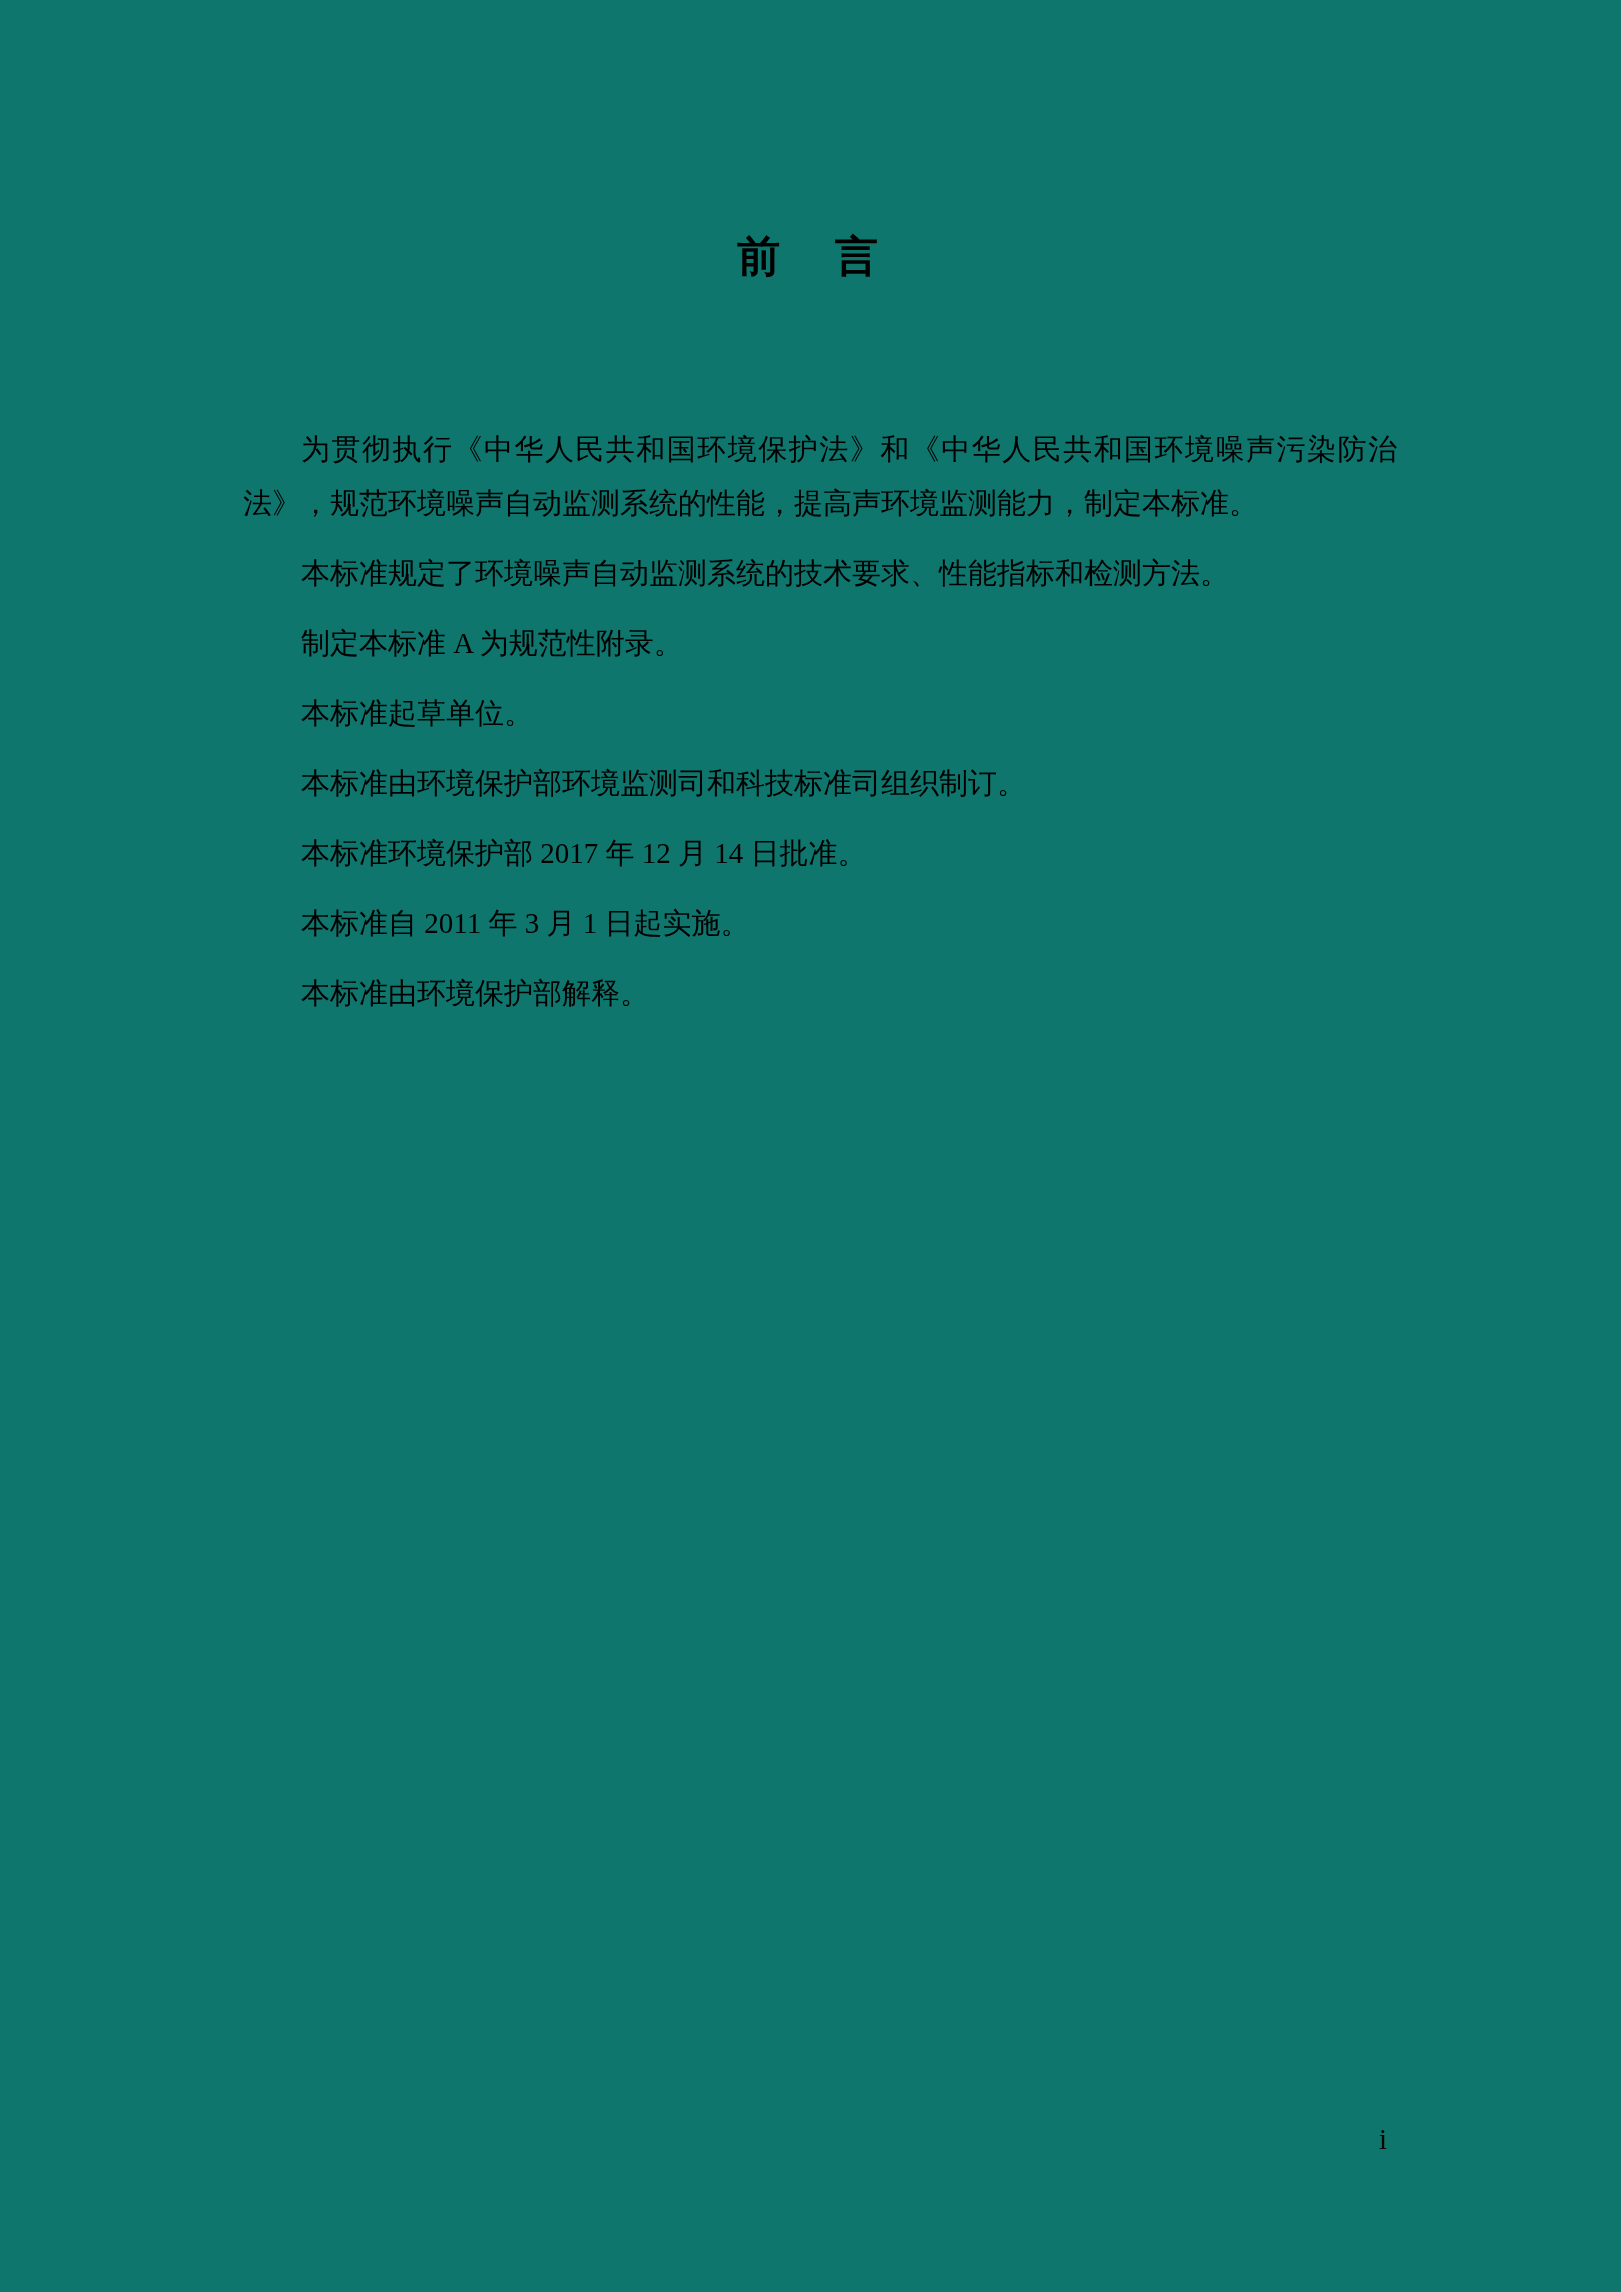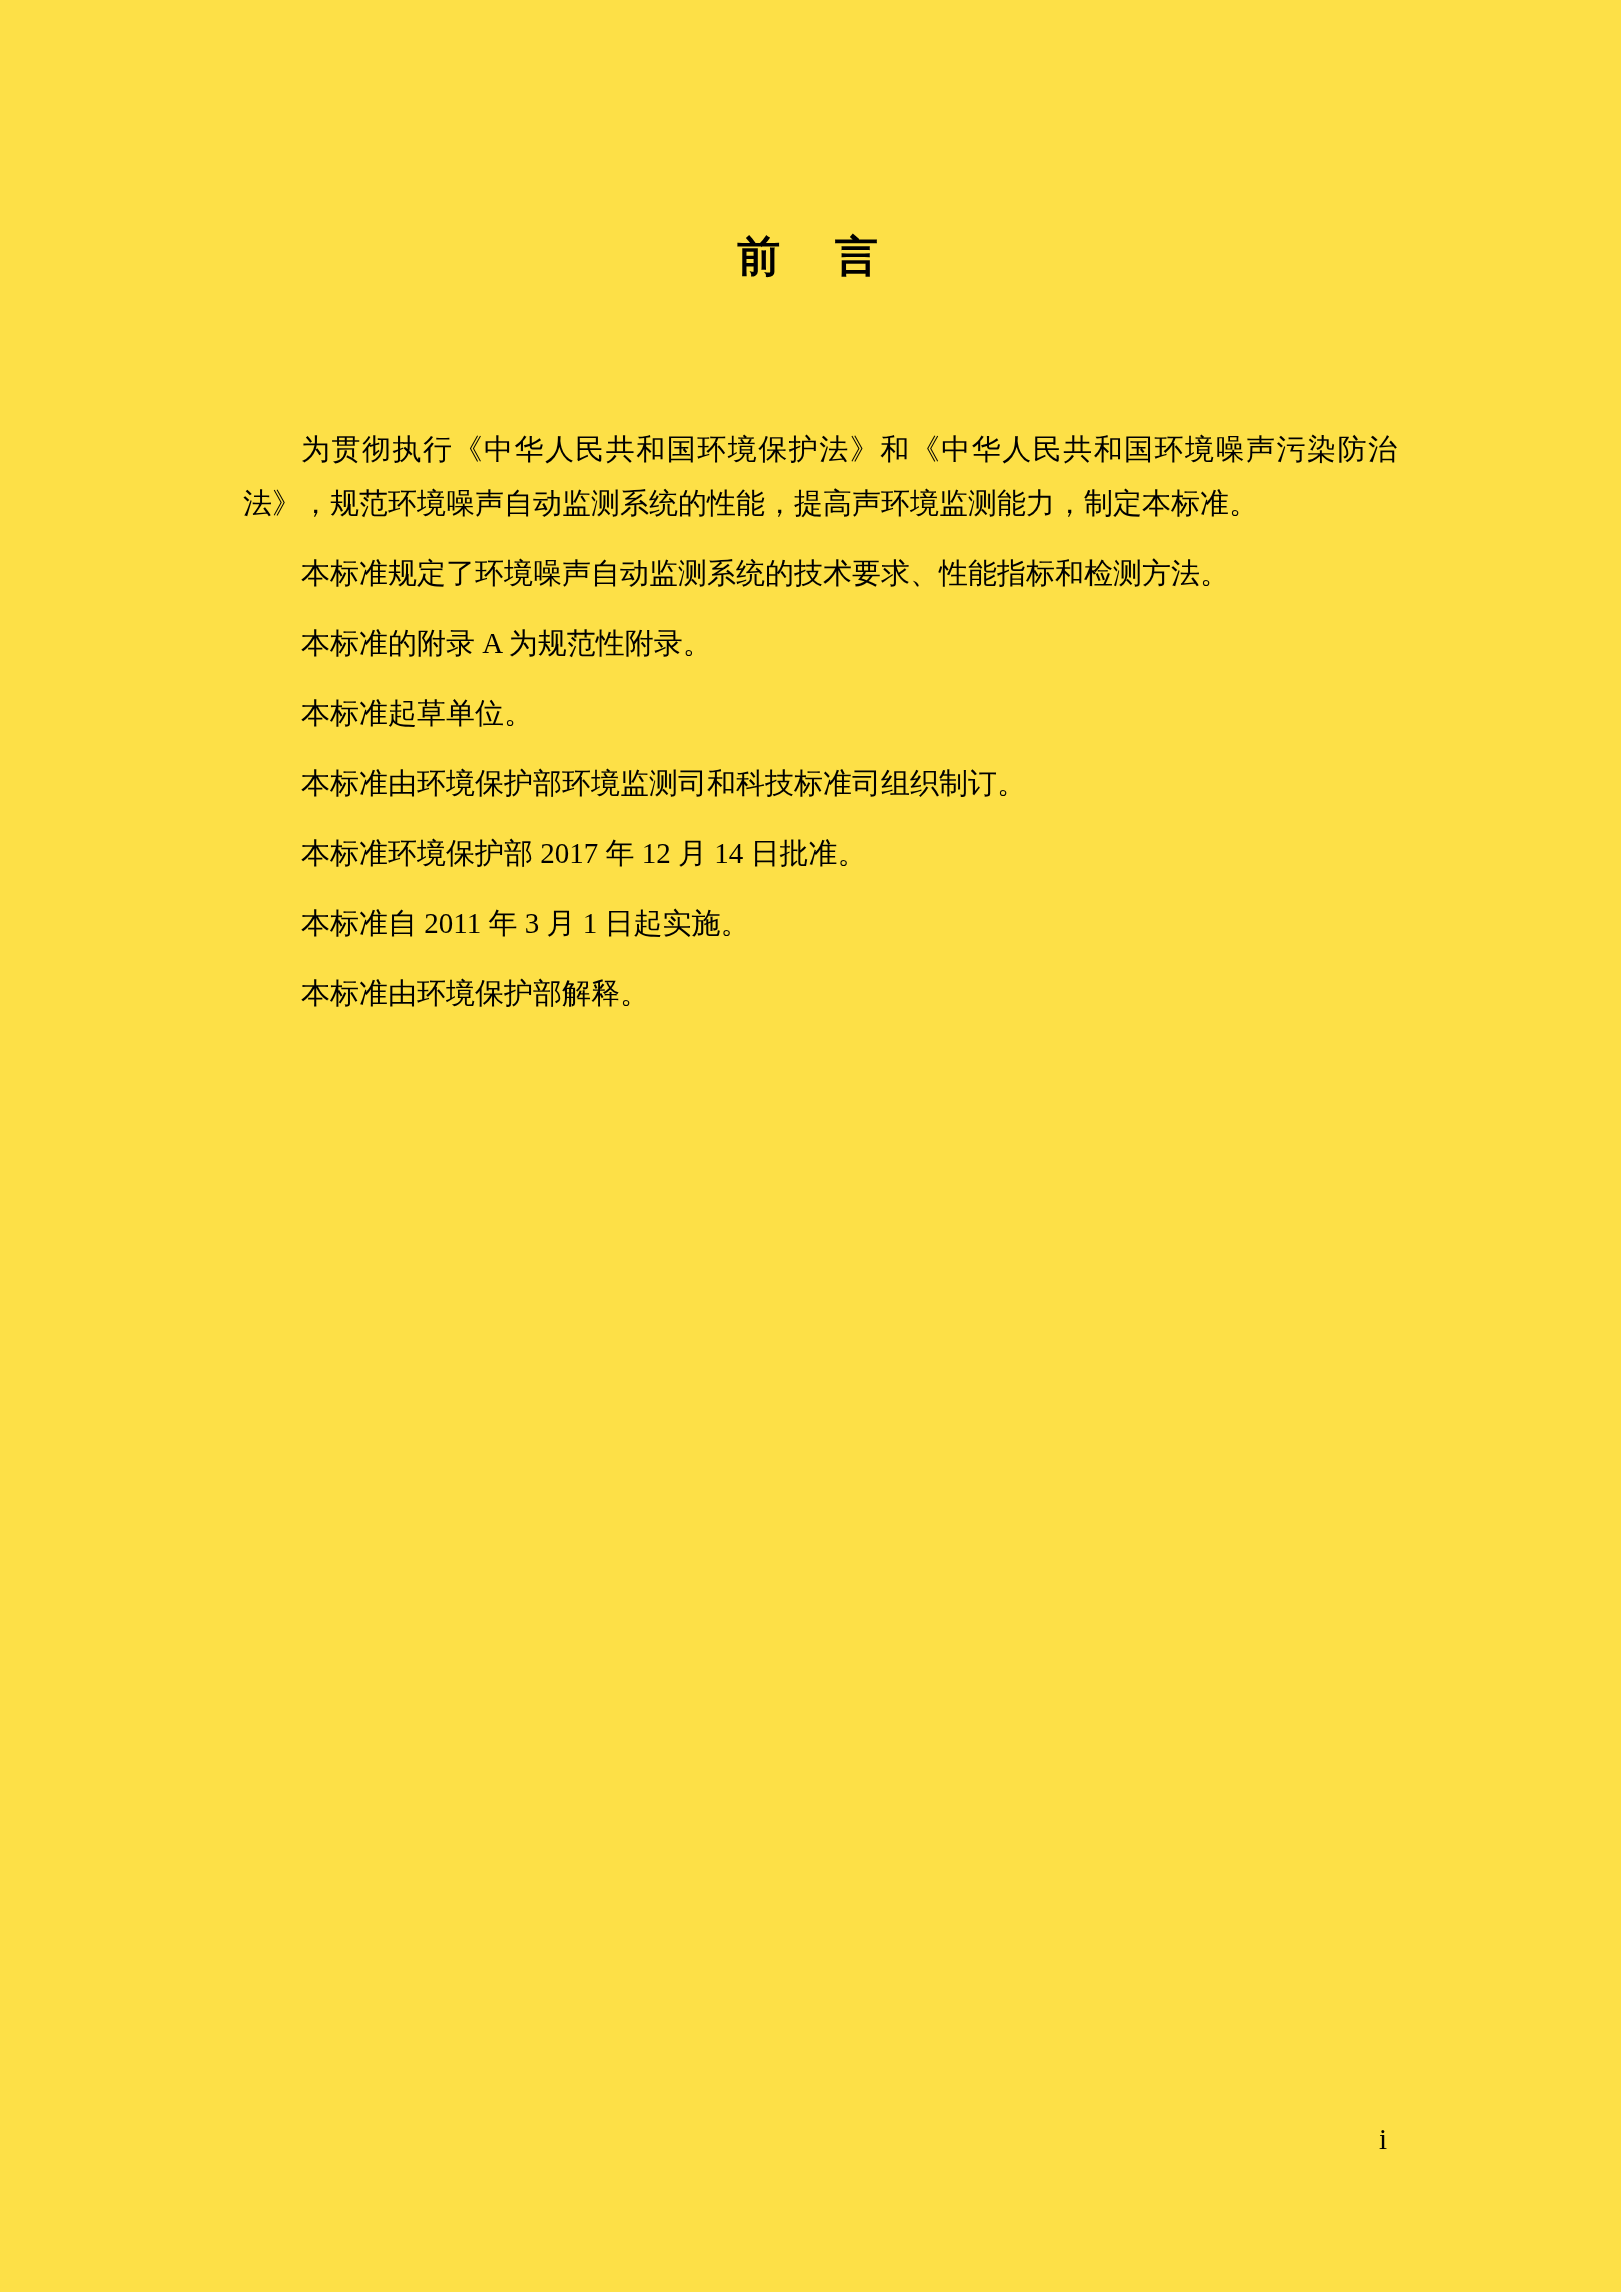--- a/index.html
+++ b/index.html
@@ -4,21 +4,21 @@
 <style>
   html, body {
     margin: 0;
     padding: 0;
     background: #ffffff;
   }
   .page {
     position: relative;
     width: 1621px;
     height: 2293px;
-    background: #fde047;
+    background: #0f766e;
     color: #000000;
     font-family: "Liberation Serif", "DejaVu Serif", serif;
     overflow: hidden;
   }
   .title {
     position: absolute;
     top: 231px;
     left: 0;
     width: 100%;
     margin: 0;
@@ -58,21 +58,21 @@
 </head>
 <body>
 
 <div class="page">
 
   <h1 class="title">前　言</h1>
 
   <div class="body-block">
     <p>为贯彻执行《中华人民共和国环境保护法》和《中华人民共和国环境噪声污染防治法》，规范环境噪声自动监测系统的性能，提高声环境监测能力，制定本标准。</p>
     <p>本标准规定了环境噪声自动监测系统的技术要求、性能指标和检测方法。</p>
-    <p>本标准的附录 A 为规范性附录。</p>
+    <p>制定本标准 A 为规范性附录。</p>
     <p>本标准起草单位。</p>
     <p>本标准由环境保护部环境监测司和科技标准司组织制订。</p>
     <p>本标准环境保护部 2017 年 12 月 14 日批准。</p>
     <p>本标准自 2011 年 3 月 1 日起实施。</p>
     <p>本标准由环境保护部解释。</p>
   </div>
 
   <div class="page-number">i</div>
 
 </div>

